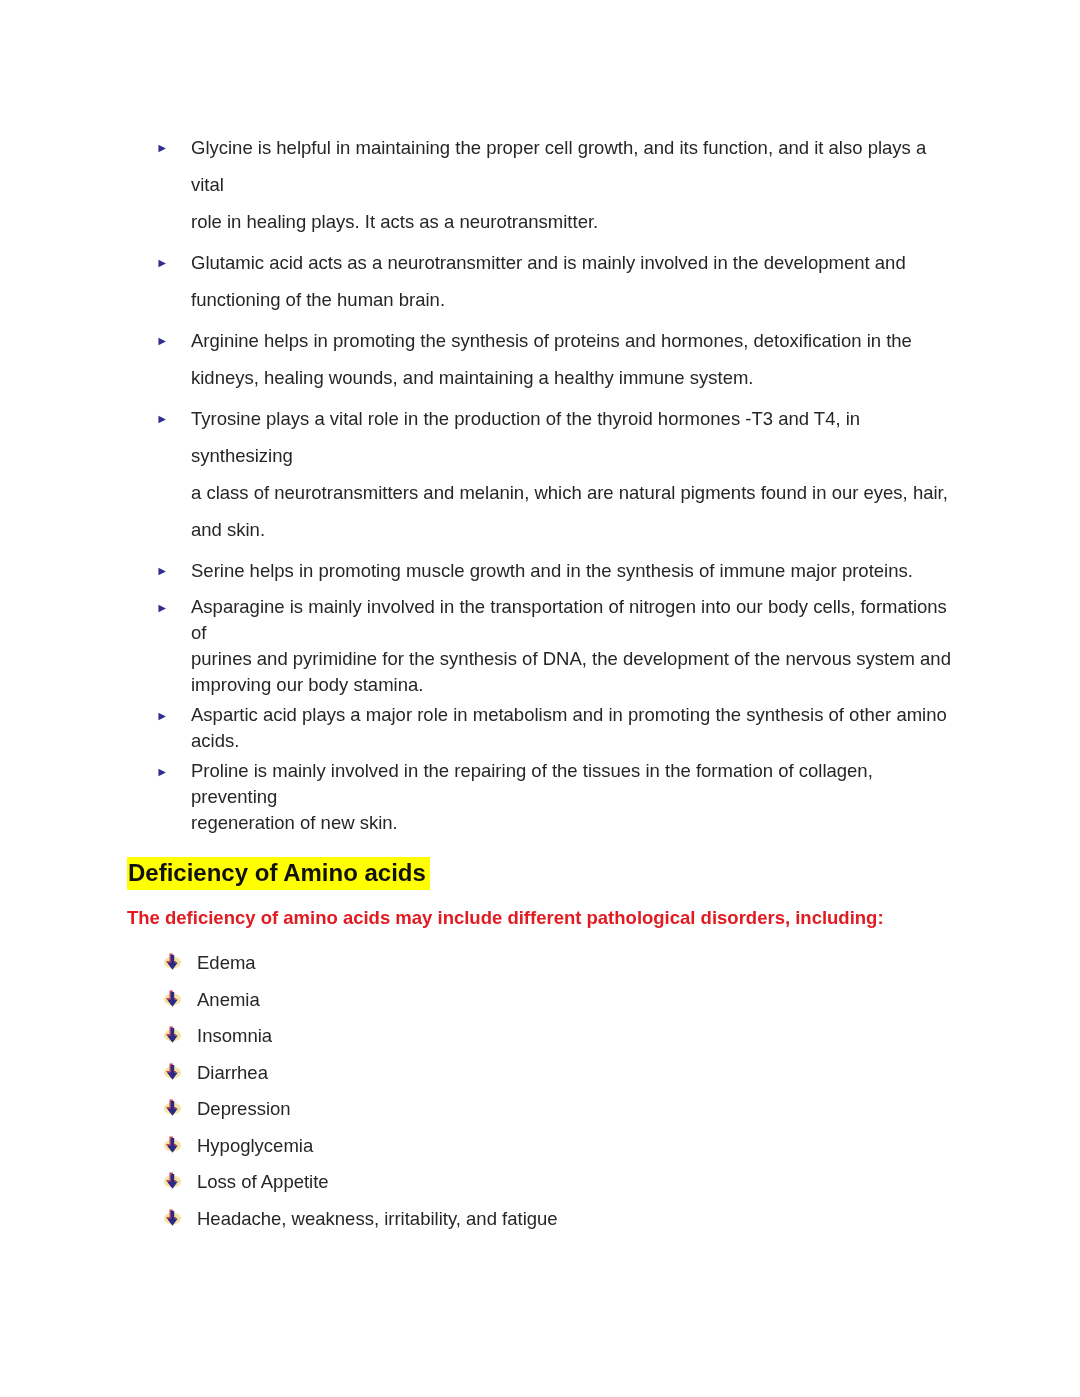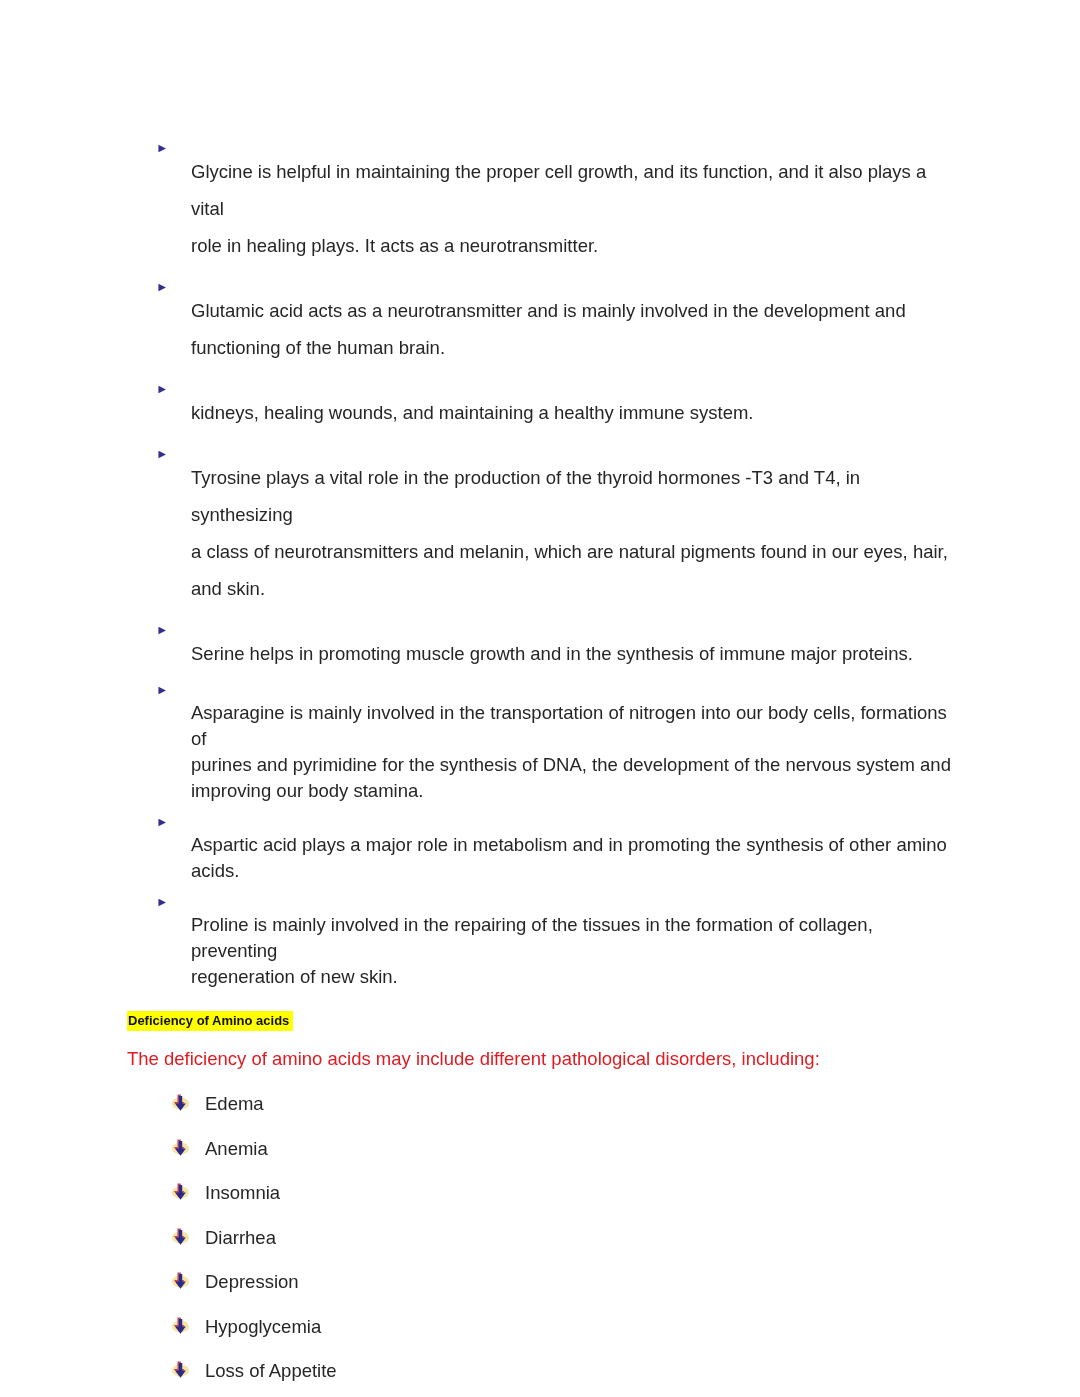--- a/index.html
+++ b/index.html
@@ -36,51 +36,51 @@
   }
   ul.amino-list li.wide{line-height:37px;}
   ul.amino-list li.tight{line-height:26px;}
   .tri-bullet{
     flex:0 0 35px;
     color:var(--bullet-navy);
     font-size:12.5px;
     line-height:inherit;
     padding-top:1px;
   }
-  .amino-text{flex:1 1 auto;margin-top:24px;}
+  .amino-text{flex:1 1 auto;}
   
   .heading-hl{
     margin:21px 0 0 0;
   }
   .heading-hl .hl{
     display:inline-block;
     background:var(--highlight-yellow);
-    font-size:13px;
+    font-size:24px;
     font-weight:bold;
     color:#111;
     padding:2px 4px 3px 1px;
   }
   .red-intro{
     margin:17px 0 16px 0;
     font-size:18.5px;
-    font-weight:normal;
+    font-weight:bold;
     color:var(--red-text);
   }
   
   ul.disorder-list{
     list-style:none;
     margin:21px 0 0 0;
     padding:0 0 0 28px;
     font-size:18.5px;
   }
   ul.disorder-list li{
     display:flex;
     align-items:flex-start;
     line-height:25.5px;
-    margin:16px;
+    margin:8px;
   }
   .down-arrow-wrap{
     flex:0 0 34px;
     padding-top:3px;
   }
 </style>
 </head>
 <body>
 
 <div class="page">
@@ -96,20 +96,21 @@
       <li class="wide">
         <span class="tri-bullet">►</span>
         <div class="amino-text">
           <div>Glutamic acid acts as a neurotransmitter and is mainly involved in the development and</div>
           <div>functioning of the human brain.</div>
         </div>
       </li>
       <li class="wide">
         <span class="tri-bullet">►</span>
         <div class="amino-text">
+          <div>Arginine helps in promoting the synthesis of proteins and hormones, detoxification in the</div>
           <div>kidneys, healing wounds, and maintaining a healthy immune system.</div>
         </div>
       </li>
       <li class="wide">
         <span class="tri-bullet">►</span>
         <div class="amino-text">
           <div>Tyrosine plays a vital role in the production of the thyroid hormones -T3 and T4, in synthesizing</div>
           <div>a class of neurotransmitters and melanin, which are natural pigments found in our eyes, hair,</div>
           <div>and skin.</div>
         </div>

